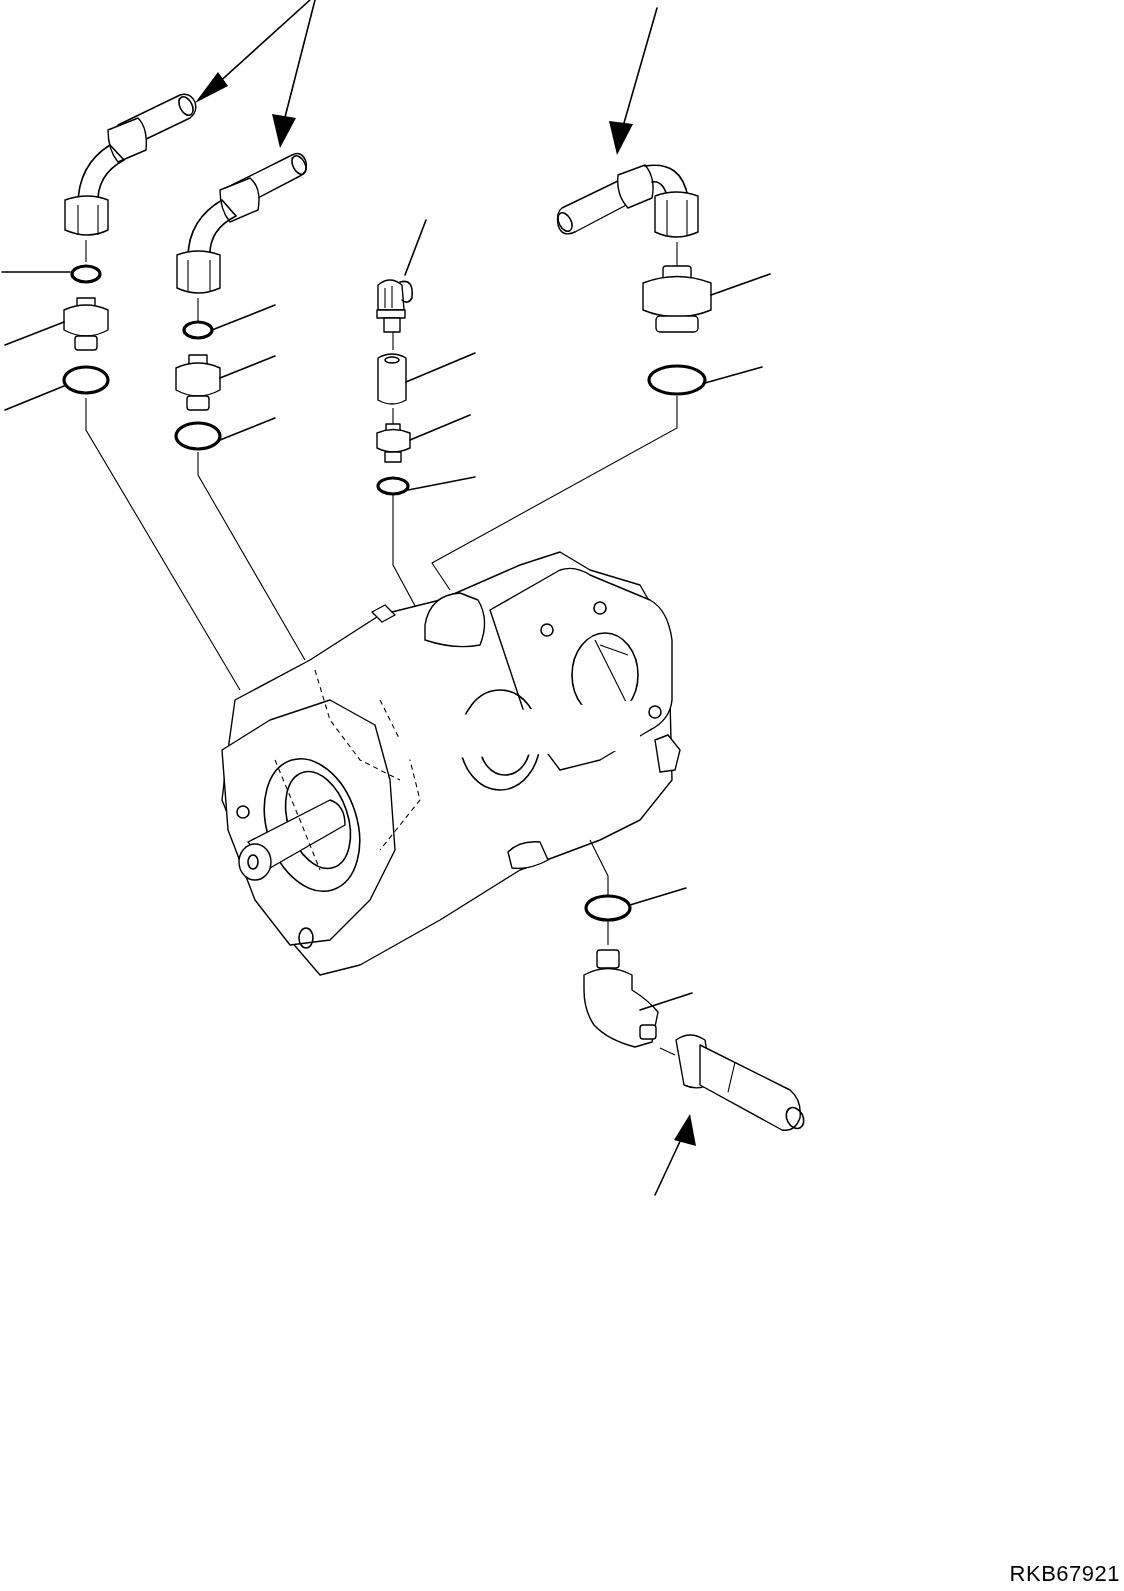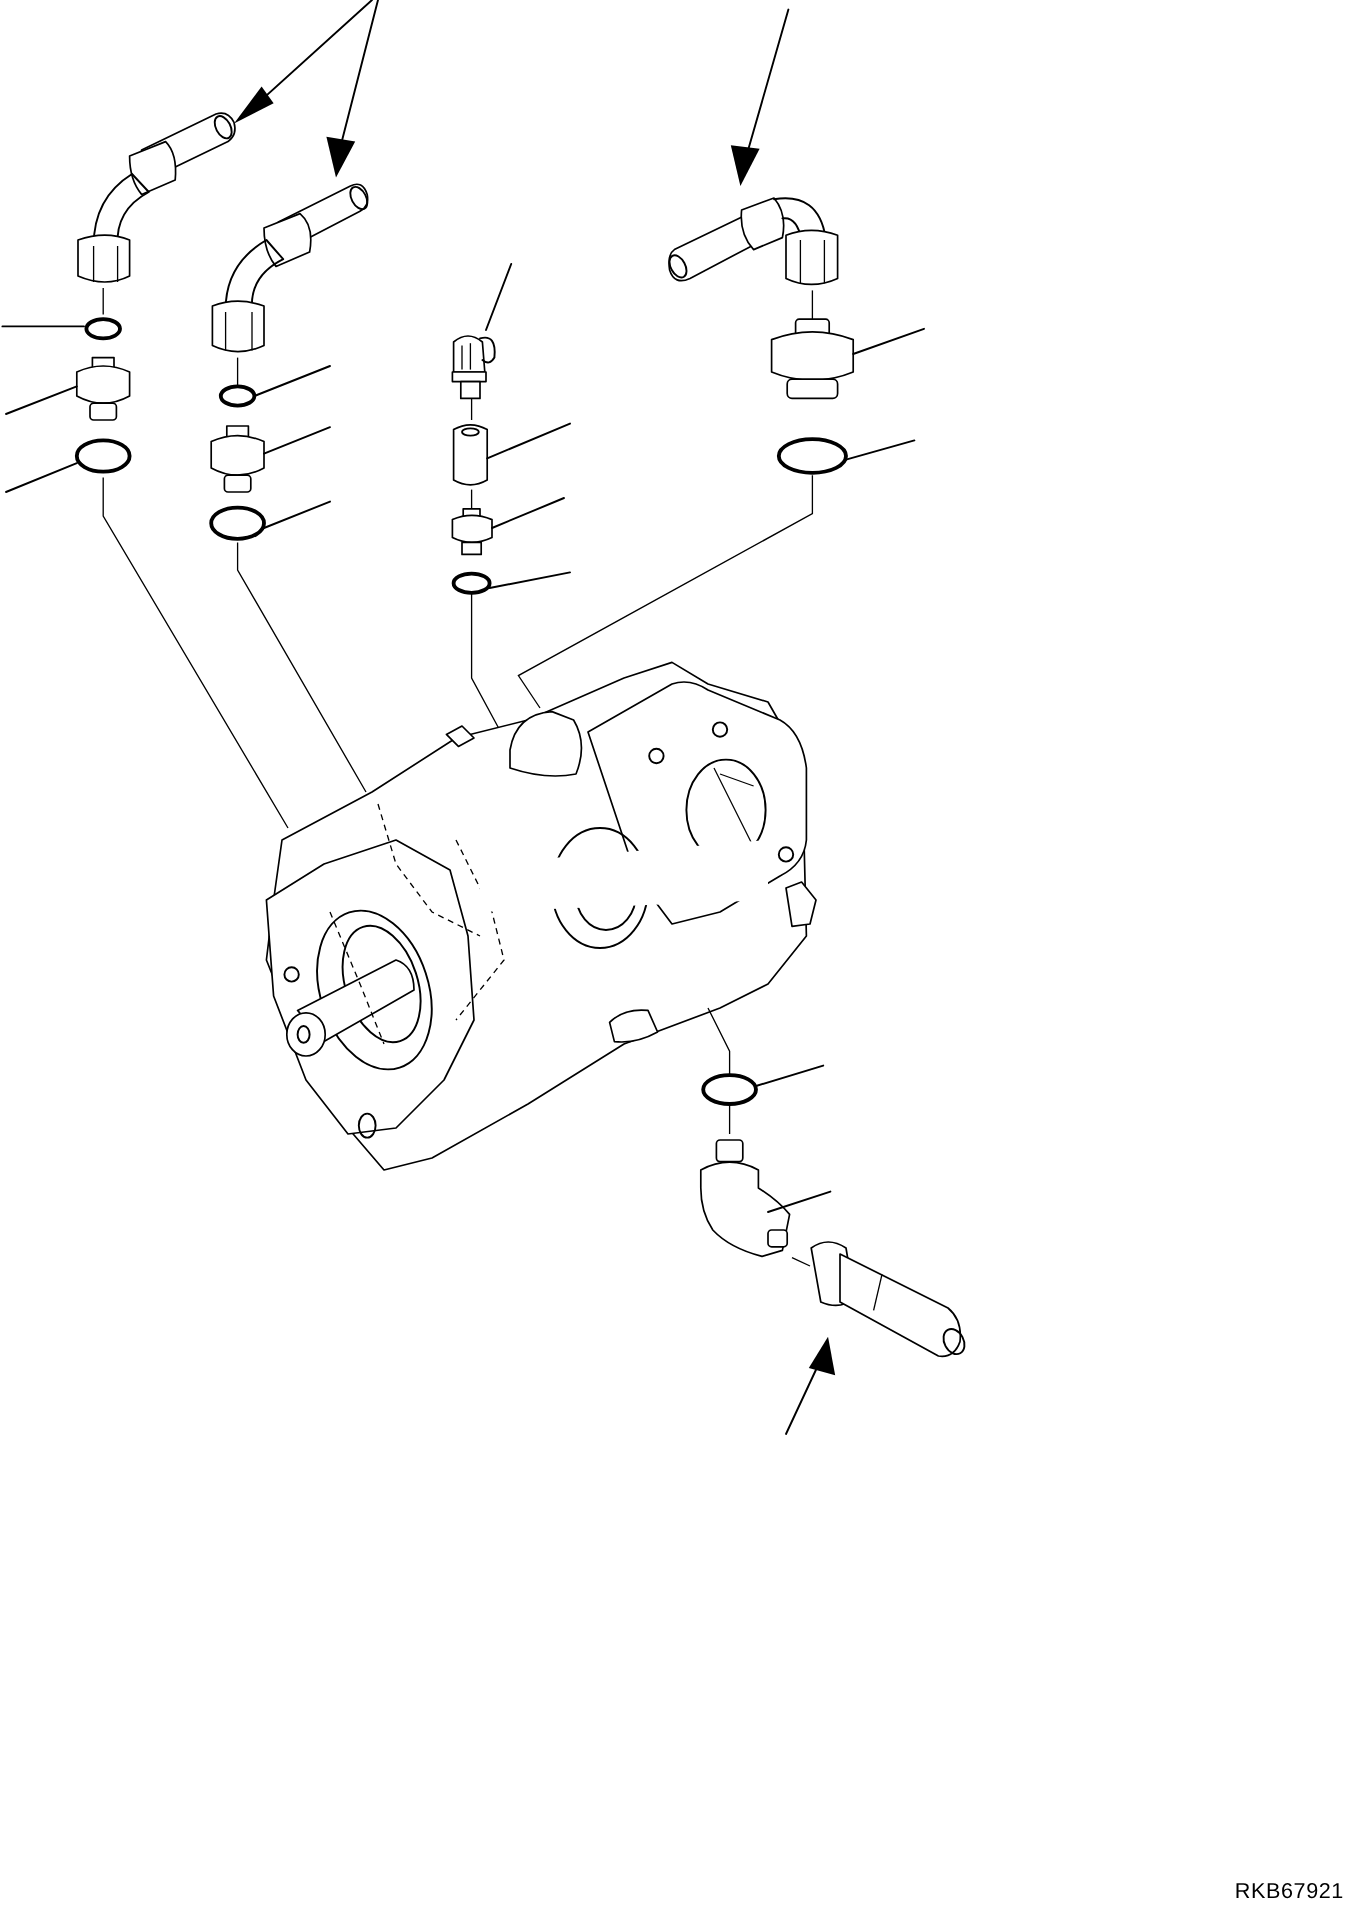--- a/index.html
+++ b/index.html
@@ -4,21 +4,21 @@
 <style>
   html, body { margin:0; padding:0; background:#ffffff; }
   body { width:1124px; height:1591px; position:relative; overflow:hidden; }
   #diagram { position:absolute; left:0; top:0; width:1124px; height:1591px; }
   .ln { stroke:#000; stroke-width:1.6; fill:none; stroke-linecap:round; stroke-linejoin:round; }
   .thin { stroke:#000; stroke-width:1.1; fill:none; }
   .thick { stroke:#000; stroke-width:3.2; fill:none; }
   .body { stroke:#000; stroke-width:1.4; fill:#fff; stroke-linejoin:round; }
   .dash { stroke:#000; stroke-width:1.1; fill:none; stroke-dasharray:5 4; }
   .arrowhead { fill:#000; stroke:none; }
-  #figure-id { position:absolute; right:4px; bottom:4px; font-family:"Liberation Sans", sans-serif; font-size:18px; color:#000; letter-spacing:0.5px;text-align:center; }
+  #figure-id { position:absolute; right:4px; bottom:4px; font-family:"Liberation Sans", sans-serif; font-size:22px; color:#000; letter-spacing:0.5px;text-align:center; }
 </style>
 </head>
 <body>
 
 <svg id="diagram" viewBox="0 0 1124 1591" xmlns="http://www.w3.org/2000/svg">
 
   <g>
     <line class="ln" x1="310" y1="0" x2="205" y2="95"></line>
     <polygon class="arrowhead" points="195,103 218,72 228,86"></polygon>
     <line class="ln" x1="315" y1="0" x2="283" y2="125"></line>

